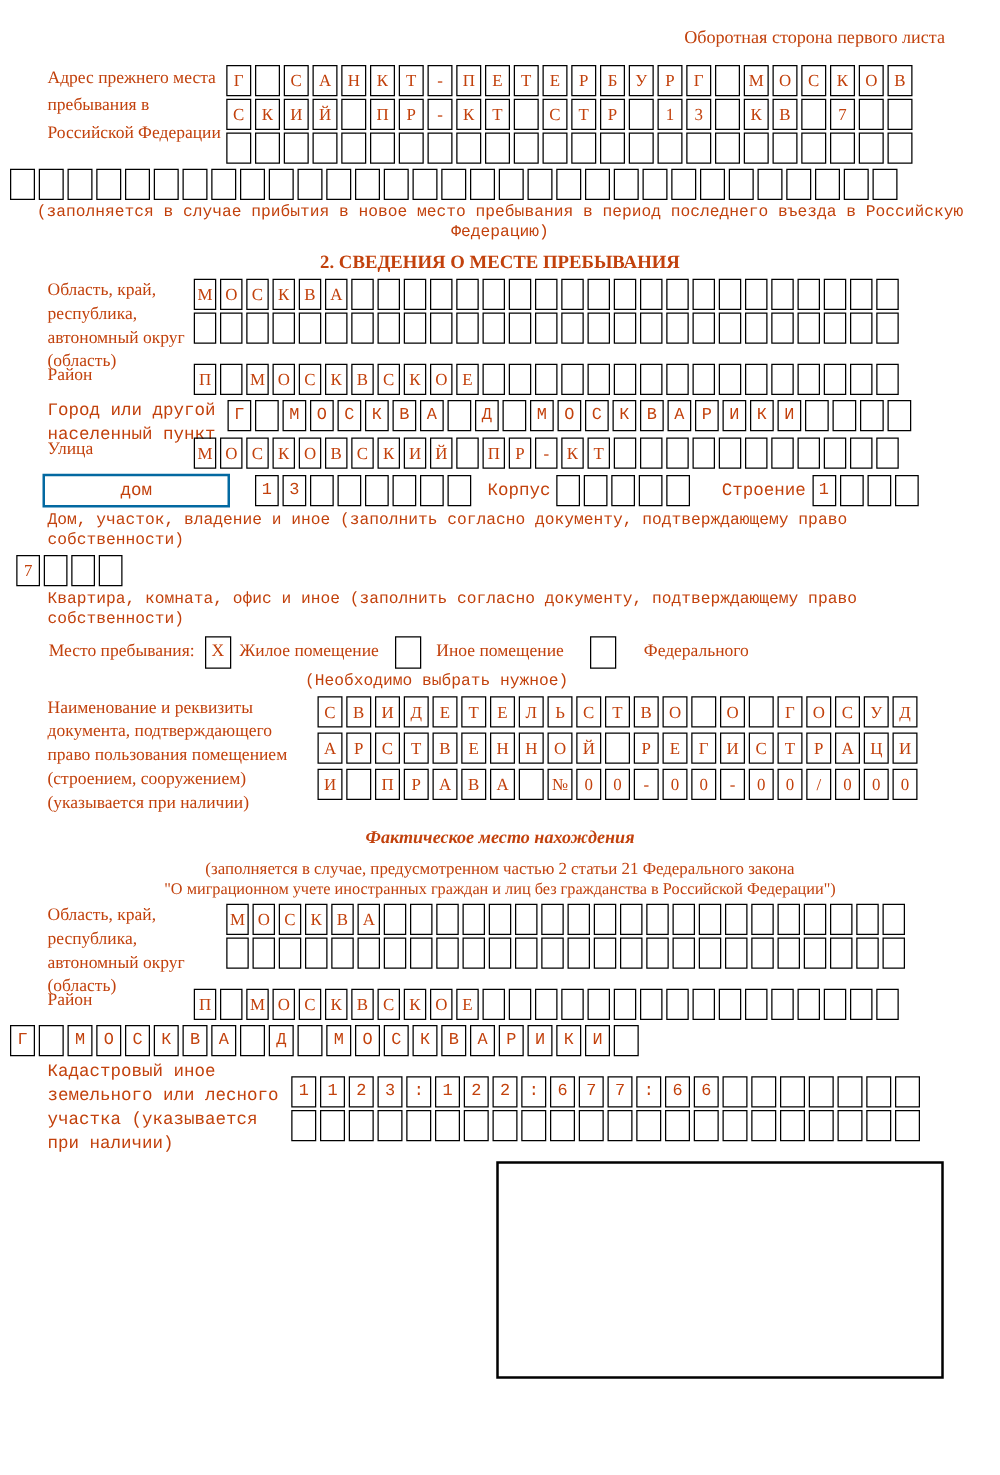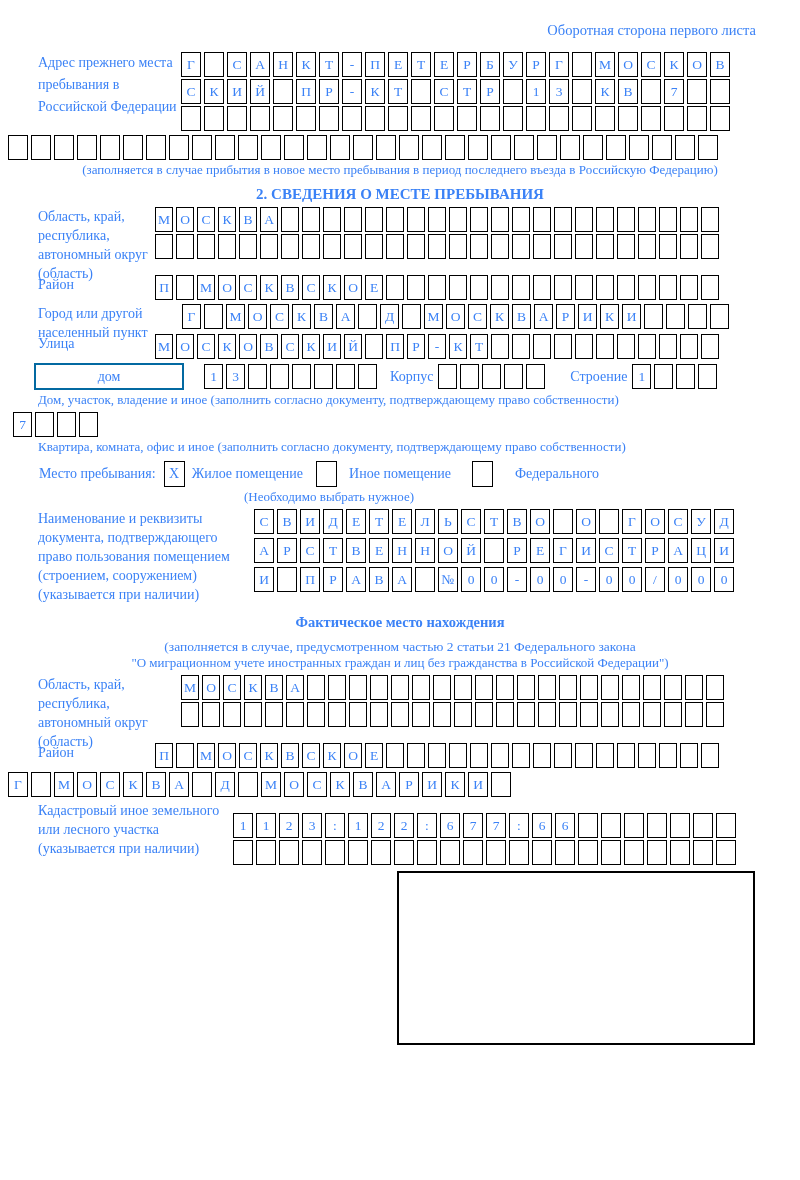--- a/index.html
+++ b/index.html
@@ -1,20 +1,20 @@
 <!DOCTYPE html>
 <html><head>
 <meta charset="utf-8">
 <style>
   html,body{margin:0;padding:0;background:#fff;}
   .page{
     width:800px;height:1180px;box-sizing:border-box;
     padding:8px;position:relative;overflow:hidden;
     font-family:"Liberation Serif","DejaVu Serif",serif;
-    color:#3b82f6;background:#fff;font-size:14px;
+    color:#c2410c;background:#fff;font-size:14px;
   }
   .right-note{margin-top:14px;padding-right:36px;text-align:right;font-size:14.5px;}
   .field{display:flex;align-items:flex-start;}
   .flabel{box-sizing:border-box;padding-left:30px;line-height:19px;flex:0 0 auto;}
   .flabel.tall{line-height:22px;}
   .rows{flex:1 1 auto;}
   .cellrow{display:flex;margin-bottom:2px;}
   .cell{
     flex:0 0 auto;box-sizing:content-box;
     width:18px;height:23px;border:1.6px solid #000;margin-right:3px;
@@ -33,21 +33,21 @@
     display:flex;align-items:center;justify-content:center;font-size:14px;flex:0 0 auto;
   }
   .inline-label{font-size:14px;flex:0 0 auto;}
   .cbox{
     flex:0 0 auto;box-sizing:content-box;width:19px;height:24px;border:1.6px solid #000;
     display:flex;align-items:center;justify-content:center;font-size:14px;
   }
   .stamp-wrap{margin-left:389px;width:380px;}
   .stamp-box{box-sizing:border-box;width:358px;height:174px;border:2px solid #000;background:#fff;}
   .stamp-note{margin-top:5px;width:380px;margin-left:-11px;text-align:center;font-size:13.5px;line-height:17px;}
-  .mt2{margin-top:2px;}.mt4{margin-top:4px;}.mt6{margin-top:6px;}
+  .mt2{margin-top:2px;font-family:Liberation Mono, monospace;}.mt4{margin-top:4px;}.mt6{margin-top:6px;}
 </style>
 </head>
 <body>
 
 <div class="page">
 
   <div class="right-note">Оборотная сторона первого листа</div>
 
   <div class="field" style="margin-top:13px;">
     <div class="flabel tall" style="width:173px;">Адрес прежнего места пребывания в Российской Федерации</div>
@@ -449,21 +449,21 @@
           <span class="cell">0</span>
           <span class="cell">0</span>
           <span class="cell">/</span>
           <span class="cell">0</span>
           <span class="cell">0</span>
           <span class="cell">0</span>
         </div>
     </div>
   </div>
 
-  <div class="sec-title center" style="margin-top:10px;font-size:14.5px;">Фактическое место нахождения</div>
+  <div class="sec-title center" style="margin-top:10px;font-size:14.5px;font-style:italic;">Фактическое место нахождения</div>
   <div class="caption center" style="margin-top:8px;font-size:13.5px;">(заполняется в случае, предусмотренном частью 2 статьи 21 Федерального закона</div>
   <div class="caption center">"О миграционном учете иностранных граждан и лиц без гражданства в Российской Федерации")</div>
 
   <div class="field mt4">
     <div class="flabel" style="width:173px;">Область, край, республика, автономный округ (область)</div>
     <div class="rows">
       <div class="cellrow cw16">
           <span class="cell">М</span>
           <span class="cell">О</span>
           <span class="cell">С</span>

